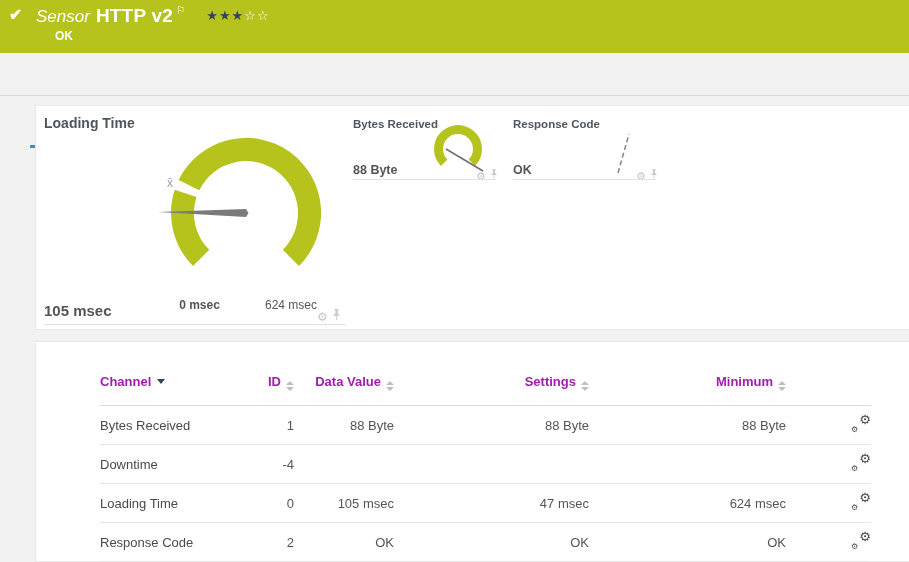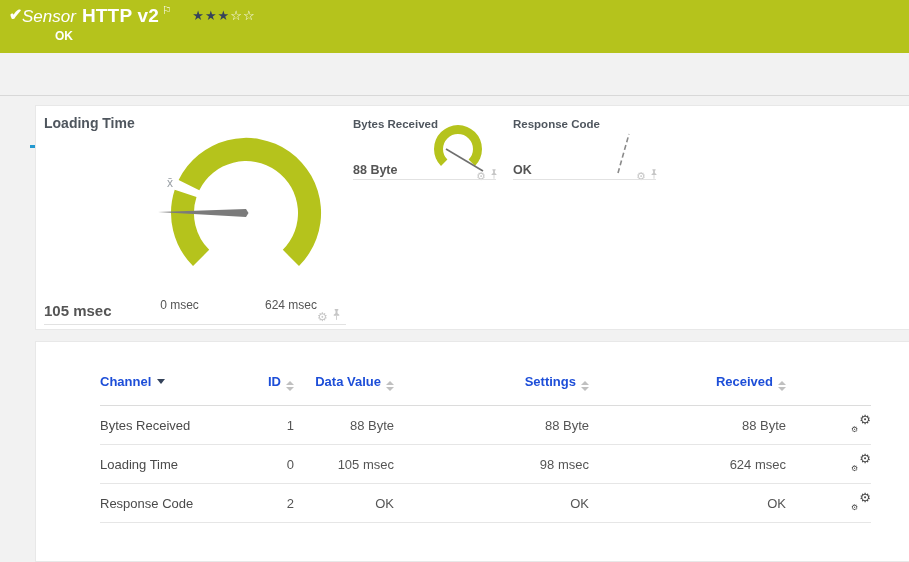--- a/index.html
+++ b/index.html
@@ -2,21 +2,21 @@
 <html><head>
 <meta charset="utf-8">
 <style>
   html,body{margin:0;padding:0;background:#e9e9e9;}
   *{box-sizing:border-box;font-family:"Liberation Sans",sans-serif;}
   .viewport{position:relative;width:909px;height:562px;background:#f2f2f2;overflow:hidden;}
 
   
   .topbar{position:absolute;left:0;top:0;width:909px;height:53px;background:#b5c31c;color:#fff;}
   .topbar .check{position:absolute;left:9px;top:5px;font-size:16px;font-weight:bold;}
-  .titleline{position:absolute;left:22px;top:4px;white-space:nowrap;}
+  .titleline{position:absolute;left:36px;top:4px;white-space:nowrap;}
   .sensor-kind{font-style:italic;font-size:17px;}
   .sensor-name{font-weight:bold;font-size:19px;margin-left:6px;letter-spacing:.2px;}
   .flag{font-size:11px;vertical-align:8px;margin-left:3px;font-family:"DejaVu Sans",sans-serif;}
   .stars{margin-left:16px;font-size:13px;letter-spacing:1px;font-family:"DejaVu Sans",sans-serif;vertical-align:2px;}
   .stars-filled{color:#35425b;}
   .stars-empty{color:#ffffff;}
   .topstatus{position:absolute;left:55px;top:29px;font-size:12px;font-weight:bold;}
 
   
   .tabbar{position:absolute;left:0;top:53px;width:909px;height:43px;background:#f2f2f2;border-bottom:1px solid #d8d8d8;}
@@ -46,21 +46,21 @@
   .ctl .gearglyph{color:#c6c6c6;font-size:12px;}
 
   
   table.channels{border-collapse:collapse;margin:32px 0 0 64px;font-size:13px;color:#555;}
   table.channels col.c-channel{width:130px;}
   table.channels col.c-id{width:64px;}
   table.channels col.c-last{width:100px;}
   table.channels col.c-min{width:195px;}
   table.channels col.c-max{width:197px;}
   table.channels col.c-edit{width:85px;}
-  table.channels th{font-size:13px;font-weight:bold;color:#1d4ed8;text-align:right;vertical-align:top;padding:0 0 14px 0;border-bottom:1px solid #dcdcdc;}
+  table.channels th{font-size:13px;font-weight:bold;color:#a21caf;text-align:right;vertical-align:top;padding:0 0 14px 0;border-bottom:1px solid #dcdcdc;}
   table.channels th.h-channel{text-align:left;}
   table.channels td{text-align:right;padding:9px 0;border-bottom:1px solid #e6e6e6;height:15px;}
   table.channels td.t-channel{text-align:left;color:#4a4a4a;}
   .sort{display:inline-flex;flex-direction:column;gap:2px;margin-left:5px;vertical-align:1px;cursor:pointer;}
   .sort i{display:block;width:0;height:0;border-left:4px solid transparent;border-right:4px solid transparent;}
   .sort .up{border-bottom:4px solid #c0c0c0;}
   .sort .down{border-top:4px solid #c0c0c0;}
   .sortactive{display:inline-block;width:0;height:0;border-left:4.5px solid transparent;border-right:4.5px solid transparent;border-top:5.5px solid #34425a;margin-left:6px;vertical-align:2px;cursor:pointer;}
   .lastval-head{display:inline-block;width:68px;text-align:right;}
   .editgears{position:relative;display:inline-block;width:20px;height:17px;cursor:pointer;}
@@ -136,21 +136,21 @@
 
   <div class="card card1">
 
     <div class="g-title lt-title">Loading Time</div>
     <svg style="position:absolute;left:110px;top:24px;" width="200" height="170" viewBox="0 0 200 170">
       <path d="M47,136 A75,75 0 0 1 28.7,59.8 L50.5,66.9 A52,52 0 0 0 63.2,119.8 Z" fill="#b5c31c"></path>
       <path d="M32.6,50.1 A75,75 0 1 1 153,136 L136.8,119.8 A52,52 0 1 0 53.3,60.2 Z" fill="#b5c31c"></path>
       <polygon points="12,82 100,79 102.5,83 100,87" fill="#7b7b7b"></polygon>
     </svg>
     <div class="mean-marker">x̄</div>
-    <div class="scale-label" style="left:116px;top:192px;width:55px;">0 msec</div>
+    <div class="scale-label" style="left:136px;top:192px;width:55px;font-weight:bold;">0 msec</div>
     <div class="scale-label" style="left:220px;top:192px;width:70px;">624 msec</div>
     <div class="g-value lt-value">105 msec</div>
     <span class="ctl" style="left:281px;top:202px;"><span class="gearglyph" style="color:#c6c6c6;font-size:12px;">⚙</span></span>
     <span class="ctl" style="left:296px;top:202px;"><svg width="9" height="13" viewBox="0 0 10 14">
           <path d="M3 1h4v1.2l-.9.7v2.8l2 1.5v1.2H1.9V7.2l2-1.5V2.9L3 2.2z" fill="#c6c6c6"></path>
           <rect x="4.55" y="8.4" width="0.9" height="4.6" fill="#c6c6c6"></rect>
         </svg></span>
     <div class="g-underline" style="left:8px;top:218px;width:302px;"></div>
 
     <div class="g-title mini-title" style="left:317px;top:12px;">Bytes Received</div>
@@ -197,41 +197,49 @@
                 <i class="down"></i>
               </span></th>
           <th><span class="lastval-head">Data Value</span><span class="sort">
                 <i class="up"></i>
                 <i class="down"></i>
               </span></th>
           <th><span>Settings</span><span class="sort">
                 <i class="up"></i>
                 <i class="down"></i>
               </span></th>
-          <th><span>Received</span><span class="sort">
+          <th><span>Minimum</span><span class="sort">
                 <i class="up"></i>
                 <i class="down"></i>
               </span></th>
           <th></th>
         </tr>
       </thead>
       <tbody>
         <tr>
           <td class="t-channel">Bytes Received</td>
           <td>1</td>
           <td>88 Byte</td>
           <td>88 Byte</td>
           <td>88 Byte</td>
           <td><span class="editgears"><span class="g2">⚙</span><span class="g1">⚙</span></span></td>
         </tr>
         <tr>
+          <td class="t-channel">Downtime</td>
+          <td>-4</td>
+          <td></td>
+          <td></td>
+          <td></td>
+          <td><span class="editgears"><span class="g2">⚙</span><span class="g1">⚙</span></span></td>
+        </tr>
+        <tr>
           <td class="t-channel">Loading Time</td>
           <td>0</td>
           <td>105 msec</td>
-          <td>98 msec</td>
+          <td>47 msec</td>
           <td>624 msec</td>
           <td><span class="editgears"><span class="g2">⚙</span><span class="g1">⚙</span></span></td>
         </tr>
         <tr>
           <td class="t-channel">Response Code</td>
           <td>2</td>
           <td>OK</td>
           <td>OK</td>
           <td>OK</td>
           <td><span class="editgears"><span class="g2">⚙</span><span class="g1">⚙</span></span></td>

